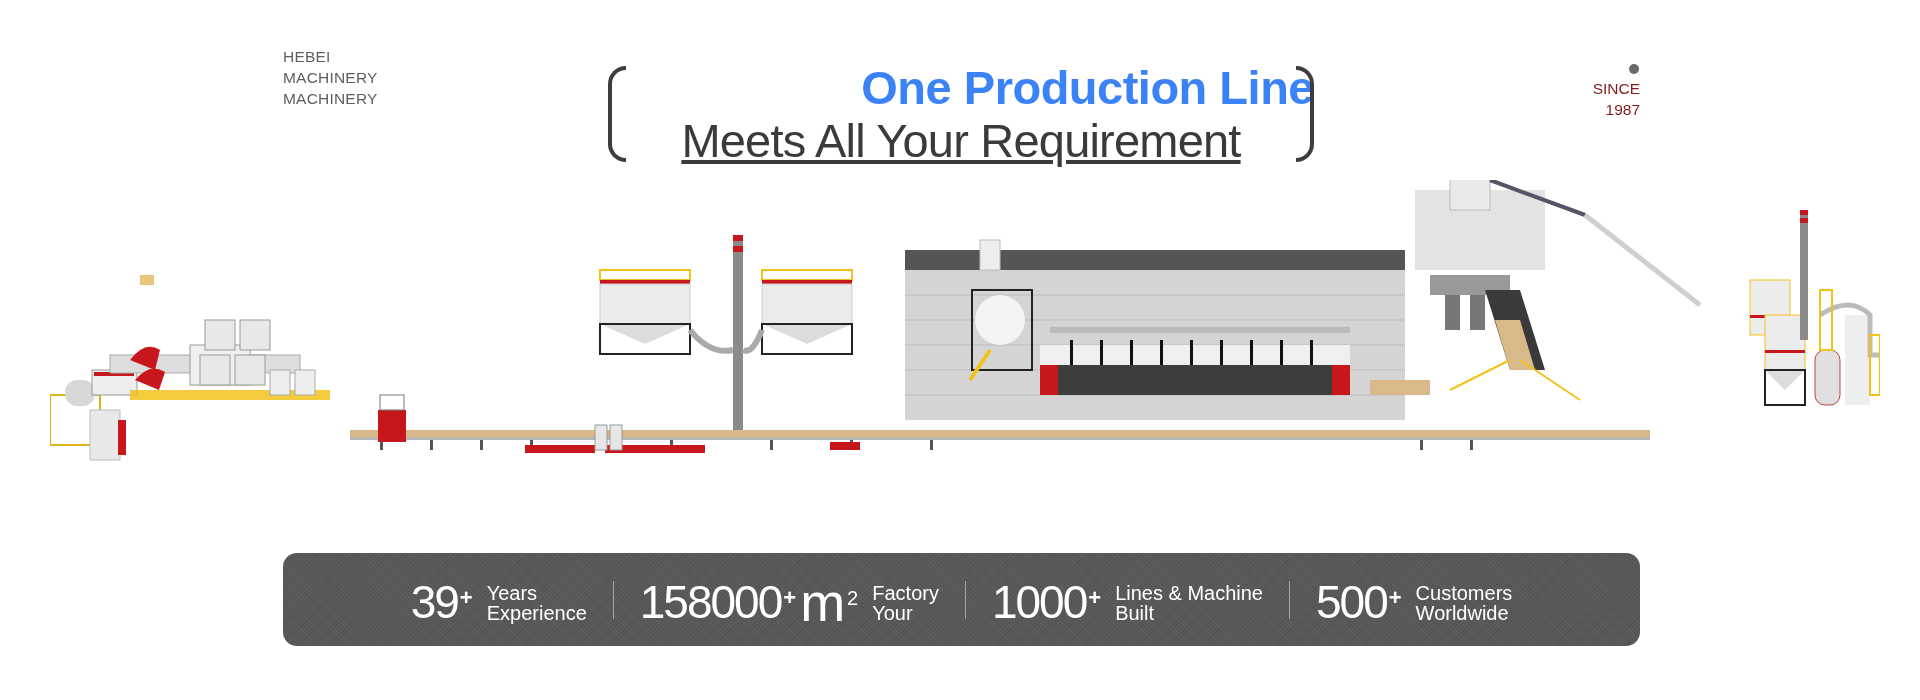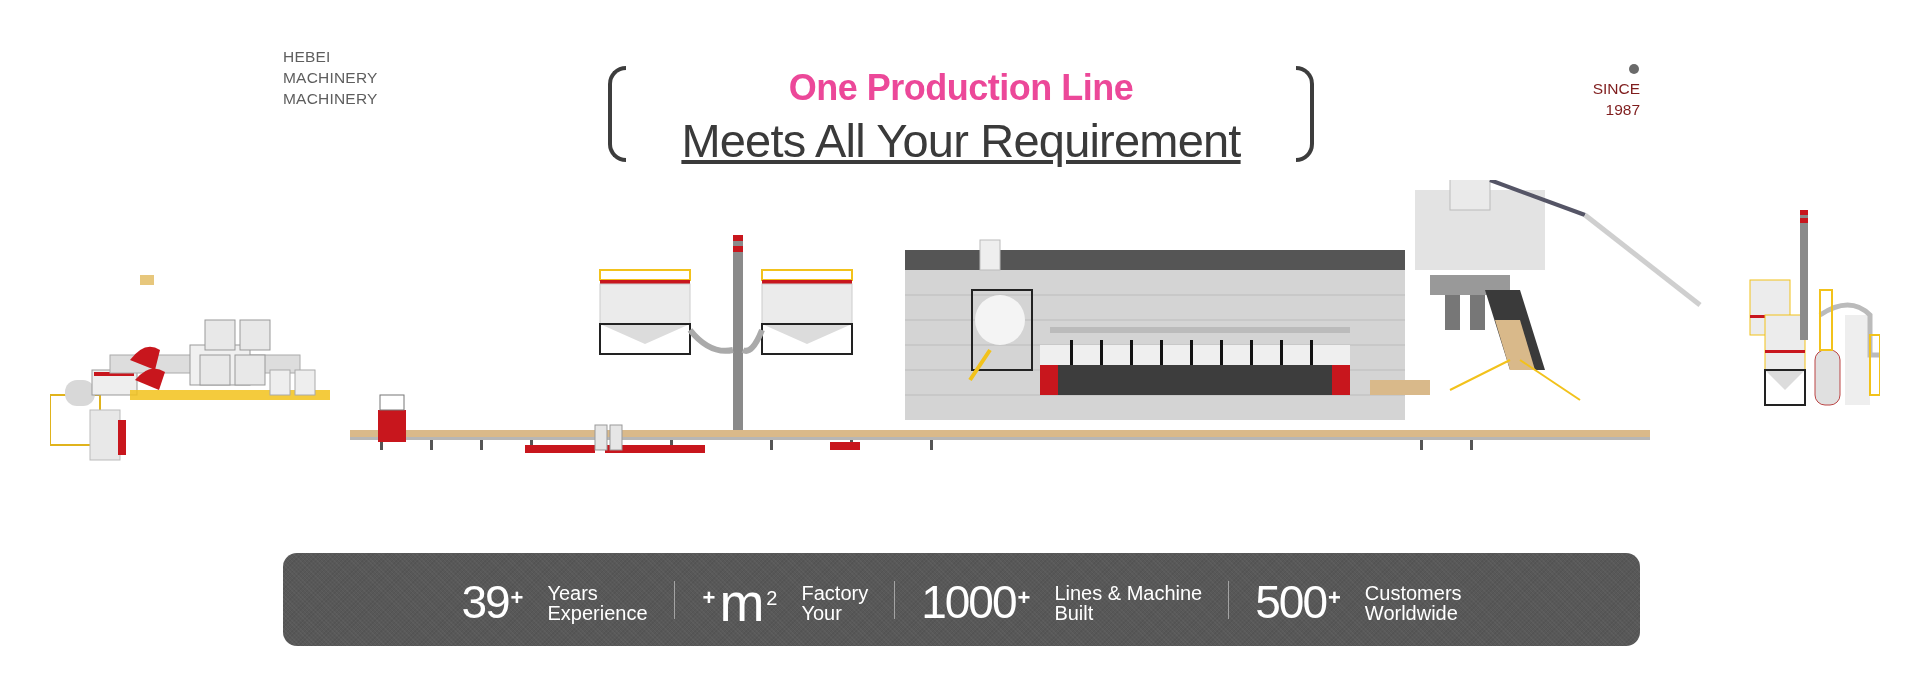--- a/index.html
+++ b/index.html
@@ -19,22 +19,22 @@
     .headline {
       position: absolute; left: 608px; top: 60px; width: 706px; height: 110px;
     }
     .bracket {
       position: absolute; top: 6px; width: 18px; height: 96px;
       border: 4px solid #3d3d3d; box-sizing: border-box;
     }
     .bracket.left { left: 0; border-right: none; border-radius: 18px 0 0 18px; }
     .bracket.right { right: 0; border-left: none; border-radius: 0 18px 18px 0; }
     .title-bold {
-      position: absolute; left: 0; right: 0; top: 2px; text-align: center;
-      font-size: 36px; font-weight: bold; color: #ec4899; letter-spacing: -0.5px;
+      position: absolute; left: 0; right: 0; top: 2px; text-align: right;
+      font-size: 47px; font-weight: bold; color: #3b82f6; letter-spacing: -0.5px;
       line-height: 52px;
     }
     .title-sub {
       position: absolute; left: 0; right: 0; top: 55px; text-align: center;
       font-size: 47px; font-weight: normal; color: #3a3a3a; letter-spacing: -0.8px;
       line-height: 52px;
       text-decoration: underline;
     }
 
     .since {
@@ -70,21 +70,21 @@
       font-size: 22px; line-height: 22px; align-self: flex-start; margin-top: 14px;
       margin-left: 2px; font-weight: bold;
     }
     .stat .unit {
       font-size: 54px; line-height: 54px; margin-left: 4px; position: relative; top: 2px;
     }
     .stat .unit-sup {
       font-size: 20px; align-self: flex-start; margin-top: 14px; margin-left: 2px;
     }
     .stat .label {
-      font-size: 20px; line-height: 20px; margin-left: 24px; white-space: nowrap;
+      font-size: 20px; line-height: 20px; margin-left: 14px; white-space: nowrap;
       position: relative; top: 3px;
     }
     .divider {
       width: 1px; height: 38px; background: rgba(255,255,255,0.45); margin: 0 26px;
     }
   </style>
 </head>
 <body>
 
 <div class="brand">
@@ -258,20 +258,21 @@
     <span class="num">39</span>
     <span class="sup">+</span>
     <span class="label">
       <div>Years</div>
       <div>Experience</div>
     </span>
   </div>
   <div class="divider"></div>
 
   <div class="stat">
+    <span class="num">158000</span>
     <span class="sup">+</span>
     <span class="unit">m</span>
     <span class="unit-sup">2</span>
     <span class="label">
       <div>Factory</div>
       <div>Your</div>
     </span>
   </div>
   <div class="divider"></div>
 

